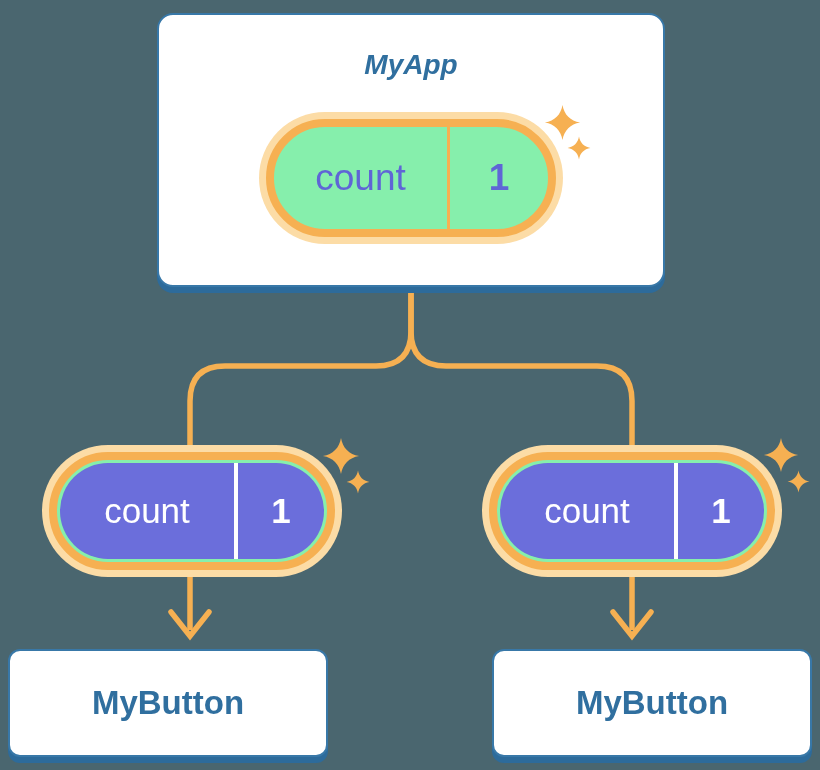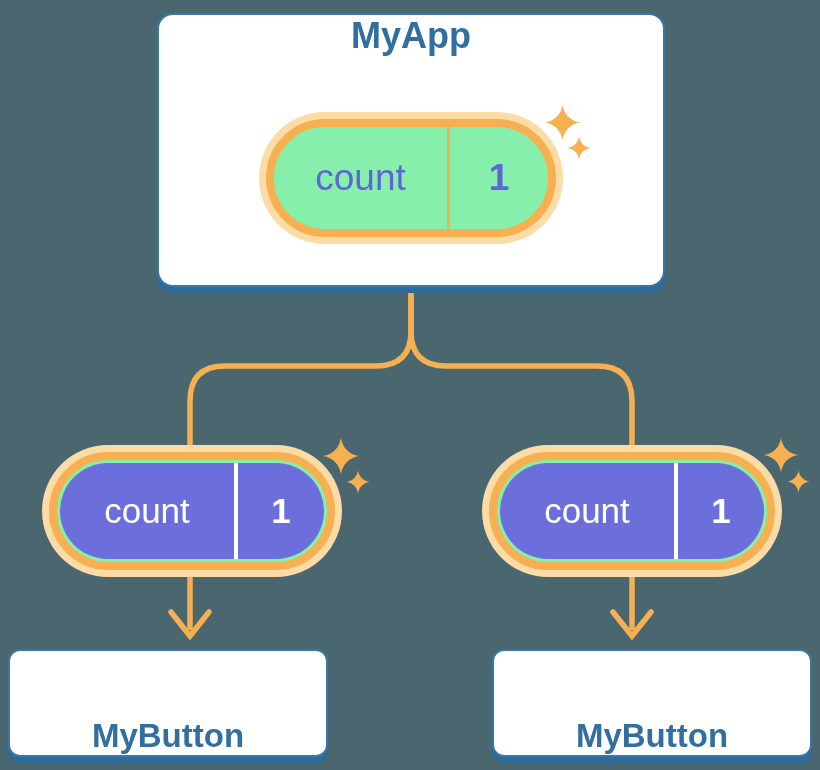--- a/index.html
+++ b/index.html
@@ -39,31 +39,33 @@
   }
   .card-parent{
     left:157px;top:13px;
     width:508px;height:274px;
     border-radius:16px;
   }
   .card-child{
     width:320px;height:108px;
     top:649px;
     border-radius:12px;
-    display:flex;align-items:flex-end;justify-content:center;
+    display:flex;align-items:center;justify-content:center;
   }
   .card-child-left{left:8px;}
   .card-child-right{left:492px;}
   .card-title{
     color:var(--blue-text);
     font-weight:600;
     text-align:center;
   }
   .parent-title{
-    font-size:36px;
+    margin-top:34px;
+    font-size:28px;
+    font-style:italic;
   }
   .child-title{
     font-size:33px;
   }
   .pill-halo{
     position:absolute;
     background:var(--halo);
     border-radius:999px;
     padding:7px;
     z-index:2;

